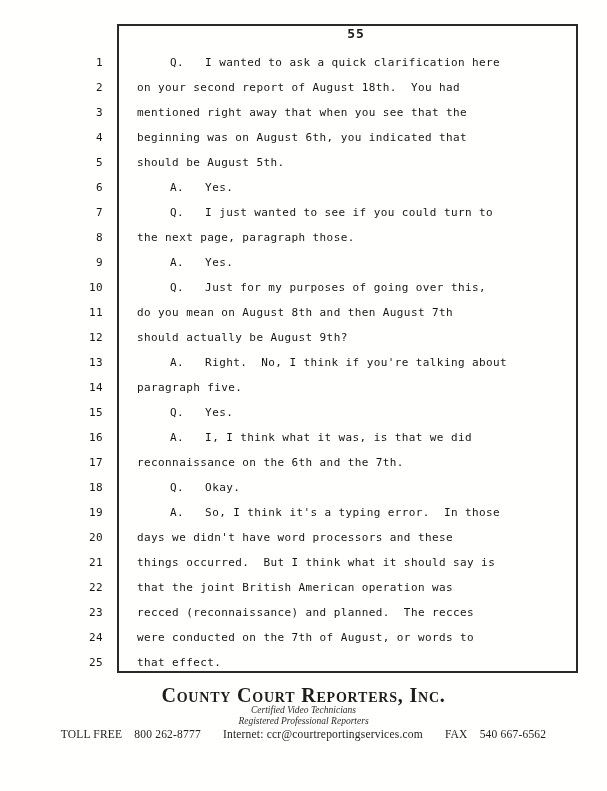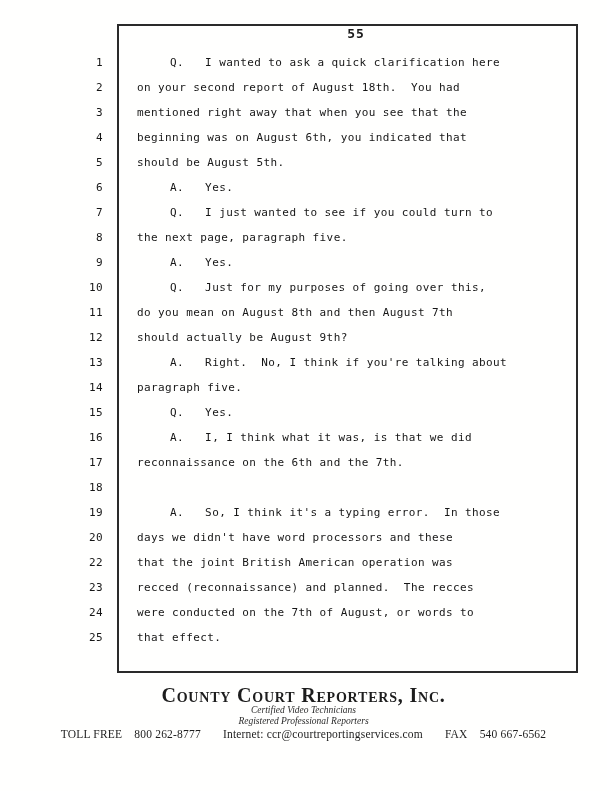--- a/index.html
+++ b/index.html
@@ -140,21 +140,21 @@
       <div class="trow">
         <span class="lnum">6</span>
         <span class="ltext speaker">A.   Yes.</span>
       </div>
       <div class="trow">
         <span class="lnum">7</span>
         <span class="ltext speaker">Q.   I just wanted to see if you could turn to</span>
       </div>
       <div class="trow">
         <span class="lnum">8</span>
-        <span class="ltext cont">the next page, paragraph five.</span>
+        <span class="ltext cont">the next page, paragraph those.</span>
       </div>
       <div class="trow">
         <span class="lnum">9</span>
         <span class="ltext speaker">A.   Yes.</span>
       </div>
       <div class="trow">
         <span class="lnum">10</span>
         <span class="ltext speaker">Q.   Just for my purposes of going over this,</span>
       </div>
       <div class="trow">
@@ -180,28 +180,33 @@
       <div class="trow">
         <span class="lnum">16</span>
         <span class="ltext speaker">A.   I, I think what it was, is that we did</span>
       </div>
       <div class="trow">
         <span class="lnum">17</span>
         <span class="ltext cont">reconnaissance on the 6th and the 7th.</span>
       </div>
       <div class="trow">
         <span class="lnum">18</span>
+        <span class="ltext speaker">Q.   Okay.</span>
       </div>
       <div class="trow">
         <span class="lnum">19</span>
         <span class="ltext speaker">A.   So, I think it's a typing error.  In those</span>
       </div>
       <div class="trow">
         <span class="lnum">20</span>
         <span class="ltext cont">days we didn't have word processors and these</span>
+      </div>
+      <div class="trow">
+        <span class="lnum">21</span>
+        <span class="ltext cont">things occurred.  But I think what it should say is</span>
       </div>
       <div class="trow">
         <span class="lnum">22</span>
         <span class="ltext cont">that the joint British American operation was</span>
       </div>
       <div class="trow">
         <span class="lnum">23</span>
         <span class="ltext cont">recced (reconnaissance) and planned.  The recces</span>
       </div>
       <div class="trow">

